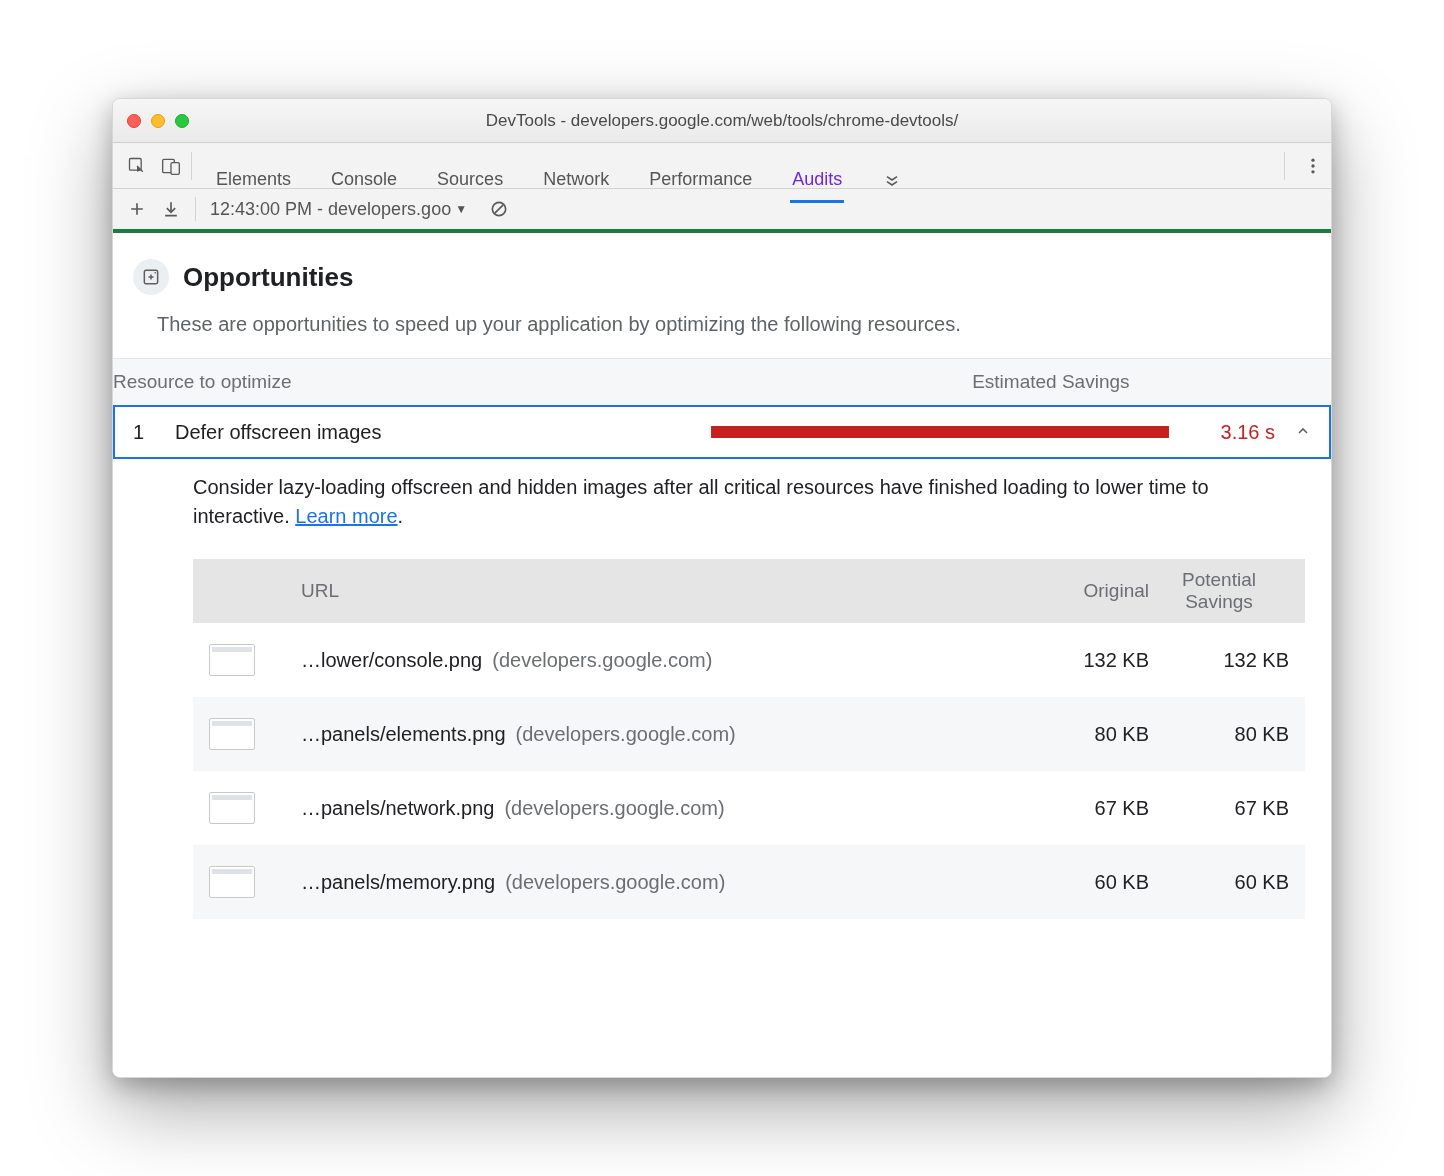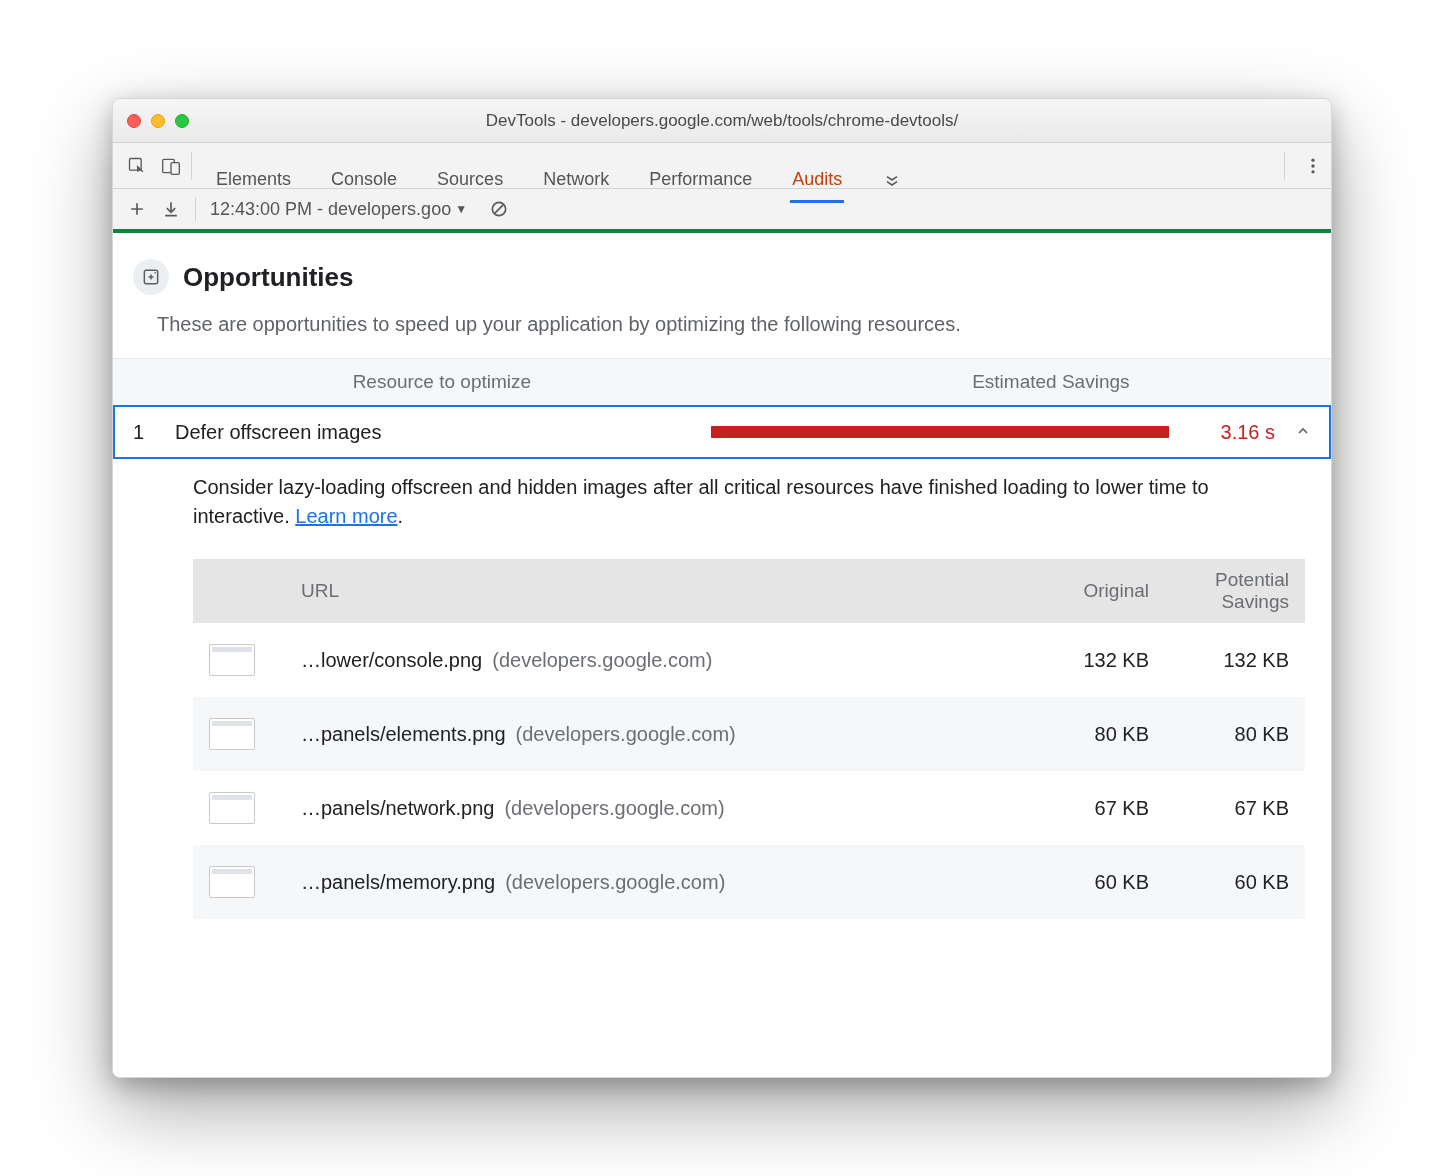--- a/index.html
+++ b/index.html
@@ -51,21 +51,21 @@
     display: flex;
     align-items: center;
     padding: 0 8px 0 14px;
     background: #f3f3f3;
     color: #555;
     font-size: 18px;
   }
   .divider { width: 1px; height: 28px; background: #d3d3d3; margin: 0 10px; }
   .tabs { display: flex; gap: 36px; align-items: center; flex: 1; padding-left: 12px; position: relative; margin-top: 28px; }
   .tab { padding: 0 2px; height: 46px; display:flex; align-items:center; cursor: pointer; color: #555; }
-  .tab.active { color: #c2410c; box-shadow: inset 0 -3px 0 #1a73e8; }
+  .tab.active { color: #6d28d9; box-shadow: inset 0 -3px 0 #1a73e8; }
   .icon-btn { display:flex; align-items:center; justify-content:center; color:#5a5a5a; cursor:pointer; }
   .icon-btn svg { width:20px; height:20px; }
   .kebab { margin-left: 8px; }
 
   
   .toolbar2 {
     height: 44px;
     border-bottom: 4px solid #15803d;
     background: #f3f3f3;
     display:flex; align-items:center;
@@ -88,21 +88,21 @@
     color:#5e5e5e;
   }
   .section-title { font-size: 26px; font-weight: 700; color:#202124; }
   .section-desc  { padding: 8px 20px 22px 20px; font-size: 20px; color:#5f6368;margin-left:24px; }
 
   .table-header {
     display:flex; background:#f6f7f8; height:48px; align-items:center;
     border-top:1px solid #e5e6e8; border-bottom:1px solid #e5e6e8;
     color:#6b6e73; font-size:19px;
   }
-  .th-resource { flex: 0 0 54%; text-align:center; }
+  .th-resource { flex: 0 0 54%; }
   .th-savings  { flex: 1; text-align:center; }
 
   .opportunity-row {
     display:flex; align-items:center; height:54px;
     border: 2px solid #1a73e8;
     margin: -1px 0 0 0;
     padding: 0 14px 0 18px;
     font-size: 20px;
     gap: 16px;
   }
@@ -117,21 +117,21 @@
 
   .resource-table { margin: 22px 26px 0 80px; }
   .rt-head {
     display:flex; align-items:center;
     background:#e5e5e5; height:64px;
     color:#6b6e73; font-size:19px;
     padding: 0 16px 0 16px;
   }
   .rt-url-h   { flex:1; padding-left: 92px; display:flex; align-items:center; }
   .rt-orig-h  { width: 140px; text-align:right; }
-  .rt-save-h  { width: 140px; text-align:right; }
+  .rt-save-h  { width: 140px; text-align:center; }
 
   .rt-row {
     display:flex; align-items:center;
     height: 74px; padding: 0 16px;
     font-size: 20px; color:#202124;
   }
   .rt-row.alt { background:#f6f7f8; }
   .thumb {
     width: 46px; height: 32px; border:1px solid #c9c9c9; background:#fff;
     border-radius:2px; position:relative; overflow:hidden; flex-shrink:0;

